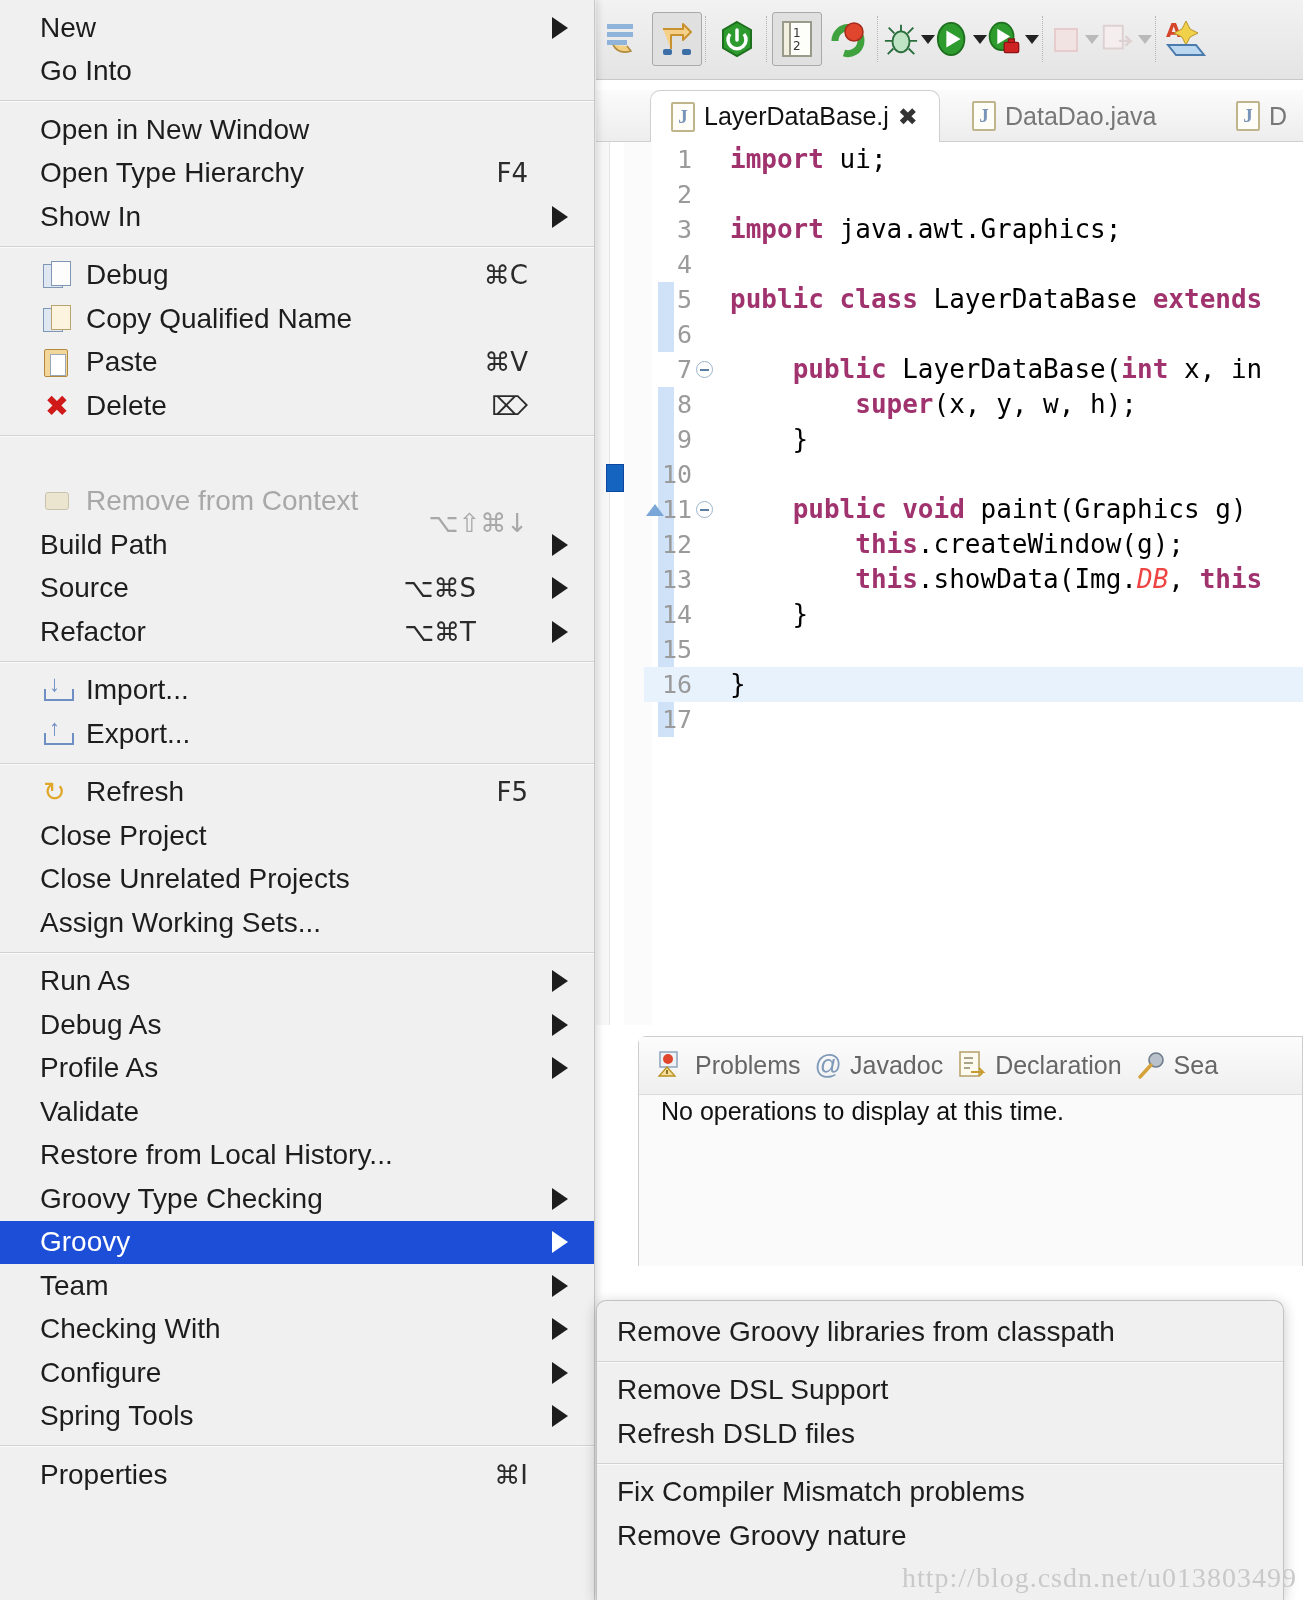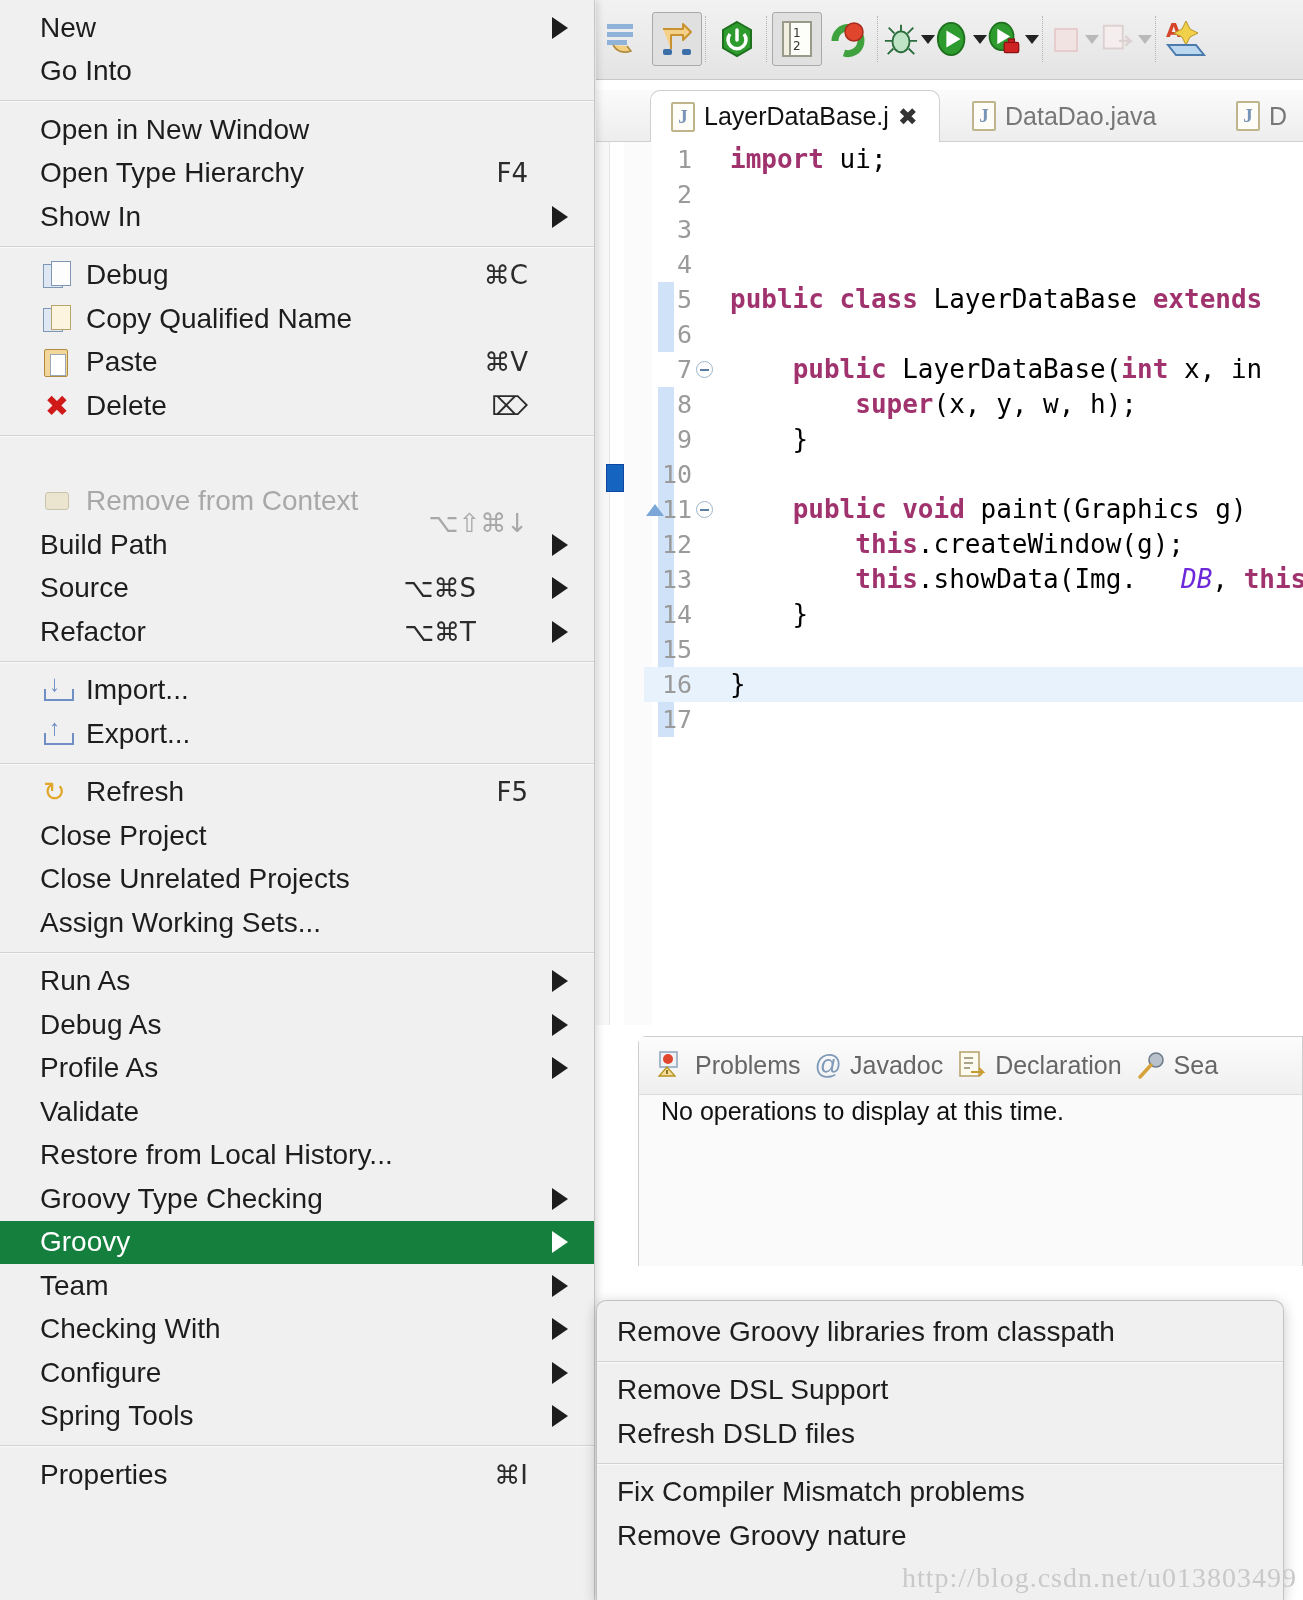--- a/index.html
+++ b/index.html
@@ -40,21 +40,21 @@
                 border-right:1px solid #e6e6e6; }
   .ovl-marker { position:absolute; left:10px; top:322px; width:18px; height:28px; background:#1565c0;
                 border:1px solid #0d47a1; }
   .folding { position:absolute; left:28px; top:0; width:28px; bottom:0; background:#fbfbfb; }
   .code { position:absolute; left:48px; top:0; right:0; bottom:0;
           font-family:"DejaVu Sans Mono","Liberation Mono",monospace; font-size:26px; line-height:35px; }
   .ln { position:relative; height:35px; white-space:pre; }
   .num { position:absolute; left:0; width:48px; text-align:right; color:#9a9a9a; font-size:25px; }
   .txt { position:absolute; left:86px; color:#000; }
   .kw { color:#a0326e; font-weight:bold; }
-  .fld { color:#6d28d9; font-style:italic;margin-left:44px; }
+  .fld { color:#ef4444; font-style:italic; }
   .blue-bar { position:absolute; left:62px; width:16px; background:#cfe2f7; }
   .sel-row { position:absolute; left:48px; right:0; height:35px; background:#e8f2fd; }
   .fold-minus { position:absolute; width:17px;height:17px;border:1px solid #9bb4cc;border-radius:50%;
                 background:#fff; }
   .fold-minus:after{ content:""; position:absolute; left:3px; top:7px; width:9px; height:1.5px; background:#5b7ea1; }
   .warn-tri { position:absolute; width:0;height:0;border-left:9px solid transparent;
               border-right:9px solid transparent;border-bottom:12px solid #7aa7d8; }
 
   .bottom-panel { position:absolute; left:638px; top:1036px; width:665px; height:230px;
                   background:#fafafa; border:1px solid #cdcdcd; border-bottom:none;
@@ -73,21 +73,21 @@
   .mi .ico { position:absolute; left:43px; top:50%; transform:translateY(-50%);
              width:28px; height:28px; }
   .mi .lbl { margin-left:0; }
   .mi.hasicon .lbl { margin-left:46px; }
   .mi .acc { position:absolute; right:66px; font-size:26px; color:#2b2b2b;
              font-family:"DejaVu Sans",sans-serif; }
   .mi .arr { position:absolute; right:26px; width:0;height:0;
              border-top:11px solid transparent;border-bottom:11px solid transparent;
              border-left:16px solid #1d1d1d; }
   .mi.disabled, .mi.disabled .acc { color:#a8a8a8;margin-top:44px; }
-  .mi.sel { background:#15803d; color:#fff; }
+  .mi.sel { background:#1d4ed8; color:#fff; }
   .mi.sel .arr { border-left-color:#fff; }
   .sep { height:1px; background:#d2d2d2; margin:7px 0; box-shadow:0 1px 0 #fafafa; }
 
   
   .i-copy, .i-copyq { position:relative; }
   .i-copy:before,.i-copyq:before{content:"";position:absolute;left:0;top:3px;width:18px;height:22px;
       background:#dfe8f2;border:1.5px solid #7f97b4;}
   .i-copy:after,.i-copyq:after{content:"";position:absolute;left:8px;top:0;width:18px;height:23px;
       background:#fdfdfd;border:1.5px solid #7f97b4;}
   .i-copyq:after{background:#fcf4de;border-color:#b9a470;}
@@ -237,21 +237,21 @@
         <div class="ruler-left"></div>
         <div class="ovl-marker"></div>
         <div class="folding"></div>
         <div class="blue-bar" style="top:140px;height:70px;"></div>
         <div class="blue-bar" style="top:245px;height:350px;"></div>
         <div class="sel-row" style="top:525px;"></div>
 
         <div class="code">
           <div class="ln"><span class="num">1</span><span class="txt"><span class="kw">import</span> ui;</span></div>
           <div class="ln"><span class="num">2</span><span class="txt"></span></div>
-          <div class="ln"><span class="num">3</span></div>
+          <div class="ln"><span class="num">3</span><span class="txt"><span class="kw">import</span> java.awt.Graphics;</span></div>
           <div class="ln"><span class="num">4</span><span class="txt"></span></div>
           <div class="ln"><span class="num">5</span><span class="txt"><span class="kw">public</span> <span class="kw">class</span> LayerDataBase <span class="kw">extends</span></span></div>
           <div class="ln"><span class="num">6</span><span class="txt"></span></div>
           <div class="ln"><span class="num">7</span><span class="fold-minus" style="left:52px;top:9px;"></span><span class="txt">    <span class="kw">public</span> LayerDataBase(<span class="kw">int</span> x, in</span></div>
           <div class="ln"><span class="num">8</span><span class="txt">        <span class="kw">super</span>(x, y, w, h);</span></div>
           <div class="ln"><span class="num">9</span><span class="txt">    }</span></div>
           <div class="ln"><span class="num">10</span><span class="txt"></span></div>
           <div class="ln"><span class="num">11</span><span class="warn-tri" style="left:2px;top:12px;"></span><span class="fold-minus" style="left:52px;top:9px;"></span><span class="txt">    <span class="kw">public</span> <span class="kw">void</span> paint(Graphics g)</span></div>
           <div class="ln"><span class="num">12</span><span class="txt">        <span class="kw">this</span>.createWindow(g);</span></div>
           <div class="ln"><span class="num">13</span><span class="txt">        <span class="kw">this</span>.showData(Img.<span class="fld">DB</span>, <span class="kw">this</span></span></div>

